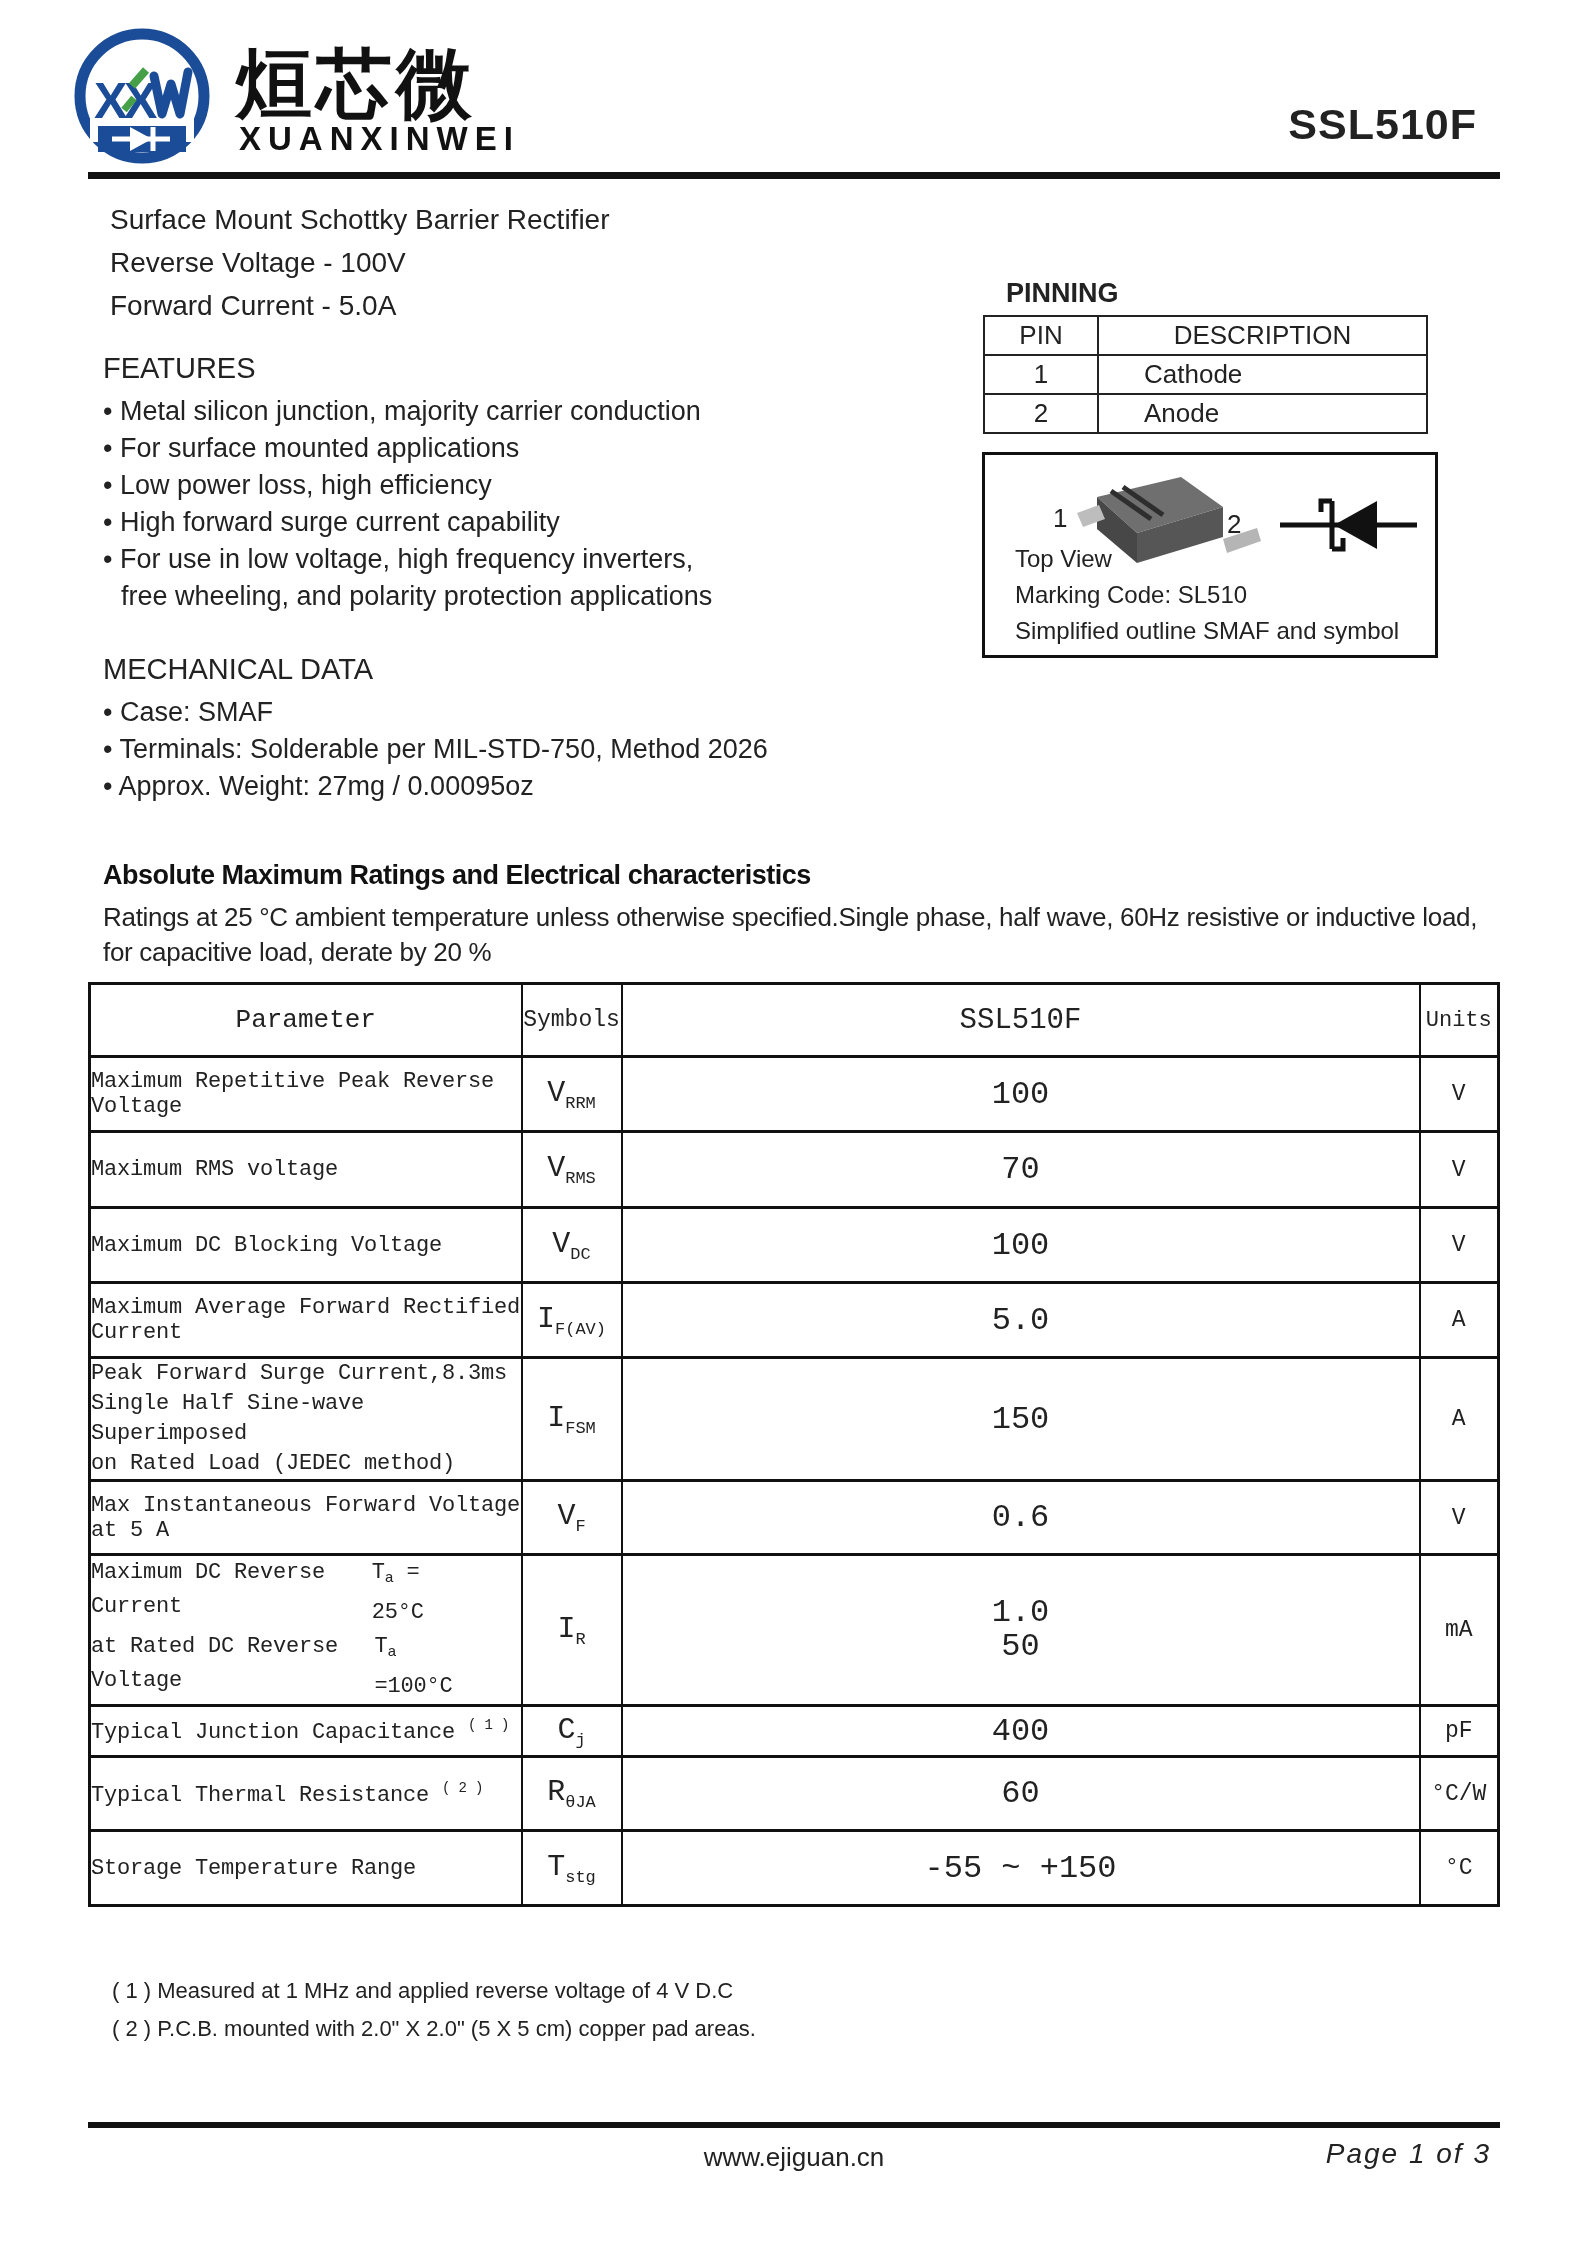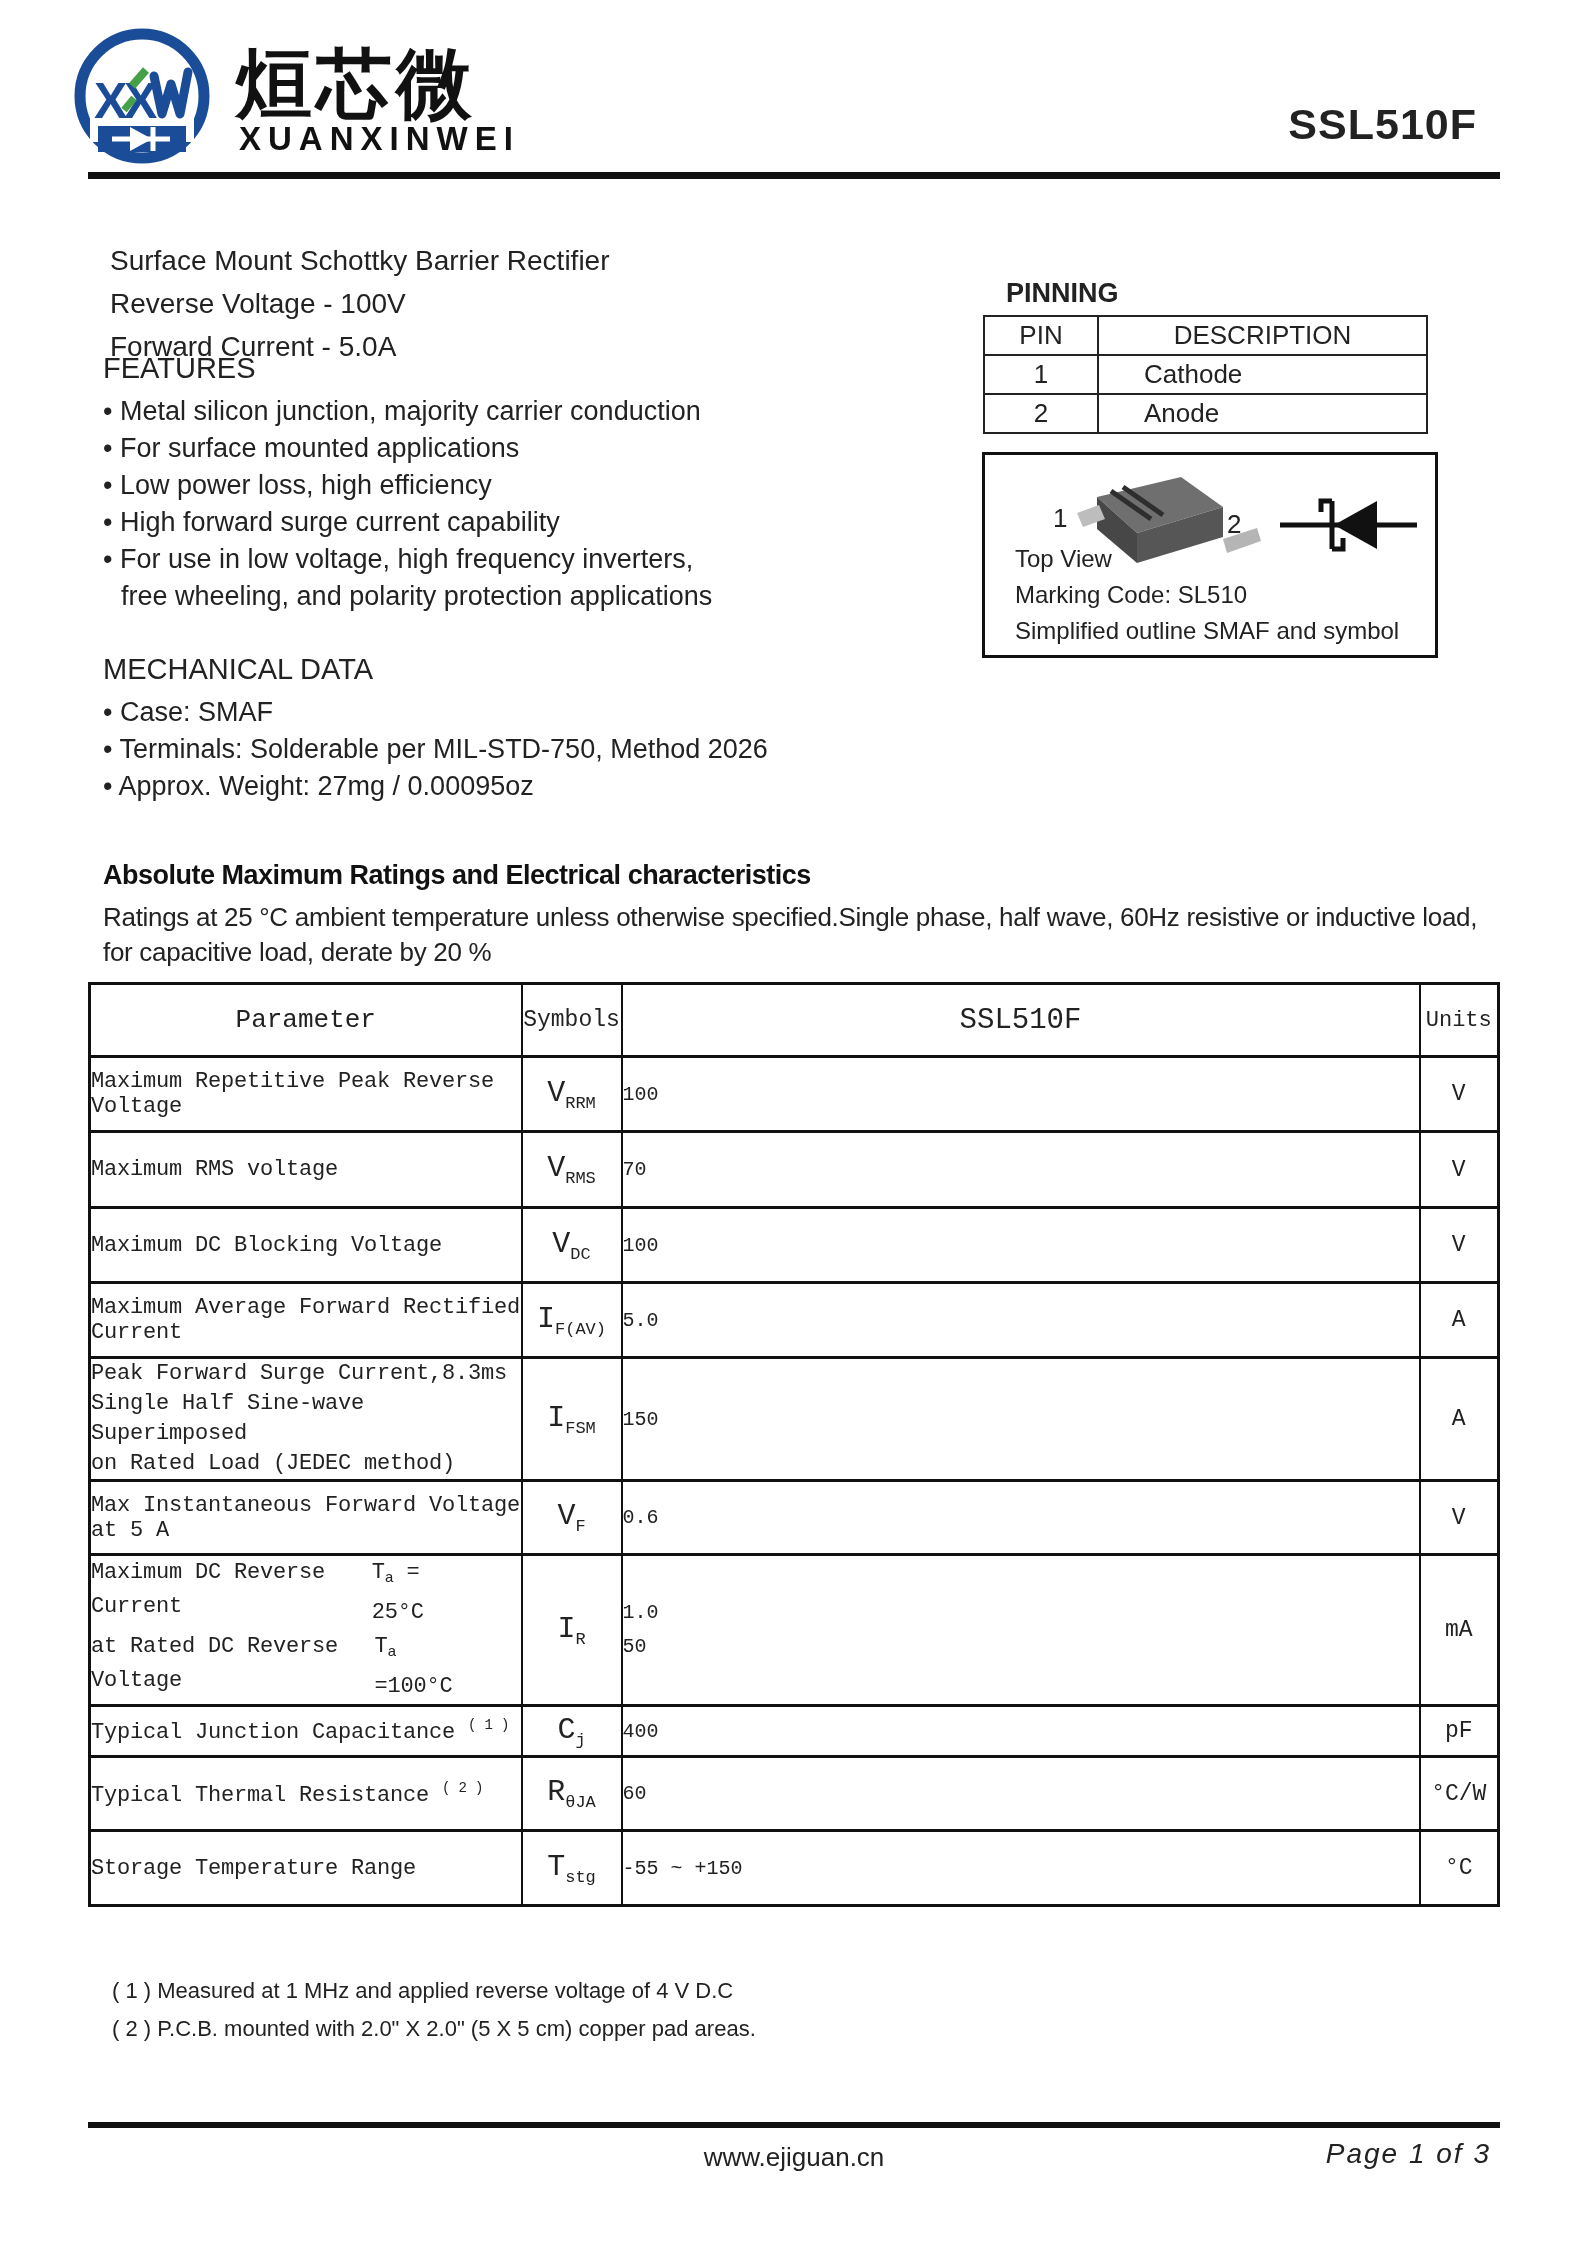--- a/index.html
+++ b/index.html
@@ -9,21 +9,21 @@
     font-family:"Liberation Sans", "DejaVu Sans", sans-serif;
   }
   
   .emblem { position:absolute; left:72px; top:26px; width:140px; height:140px; }
   .brand-cn { position:absolute; left:236px; top:34px; font-size:76px; font-weight:bold; letter-spacing:4px; color:#111; }
   .brand-latin { position:absolute; left:239px; top:120px; font-size:33px; font-weight:bold; letter-spacing:7px; color:#111; }
   .part-number { position:absolute; right:110px; top:100px; font-size:43px; font-weight:bold; color:#222; letter-spacing:1px; }
   .top-rule { position:absolute; left:88px; top:172px; width:1412px; height:7px; background:#111; }
 
   
-  .summary { position:absolute; left:110px; top:198px; font-size:28px; line-height:43px; color:#222;margin-top:41px; }
+  .summary { position:absolute; left:110px; top:198px; font-size:28px; line-height:43px; color:#222; }
 
   
   .pinning-title { position:absolute; left:1006px; top:278px; font-size:27px; font-weight:bold; color:#222; }
   .pin-table { position:absolute; left:983px; top:315px; width:445px; border-collapse:collapse; table-layout:fixed;border-radius:19px; }
   .pin-table td, .pin-table th { border:2px solid #222; font-weight:normal; font-size:26px; color:#222; height:37px; padding:0; }
   .pin-table .c-pin { width:112px; text-align:center; }
   .pin-table .c-desc { text-align:left; padding-left:45px; }
   .pin-table th.c-desc { text-align:center; padding-left:0; }
 
   
@@ -54,21 +54,21 @@
   .col-val { width:798px; }
   .col-unit { width:79px; }
   .h-param { font-size:26px; font-weight:bold; text-align:center; }
   .h-sym { font-size:23px; font-weight:bold; text-align:center; }
   .h-val { font-size:29px; font-weight:bold; text-align:center; }
   .h-unit { font-size:22px; font-weight:bold; text-align:center; }
   .cell-param { font-size:22px; letter-spacing:-0.2px; padding-left:14px; text-align:left; }
   .cell-param .pline { line-height:30px; }
   .cell-sym { text-align:center; font-size:30px; }
   .sym-sub { font-size:17px; vertical-align:-7px; letter-spacing:0; }
-  .cell-val { text-align:left; font-size:20px;border-radius:28px; }
+  .cell-val { text-align:center; font-size:32px;border-radius:28px; }
   .cell-val .vline { line-height:34px; }
   .cell-unit { text-align:center; font-size:23px; }
   .cond-line { display:flex; justify-content:space-between; padding-right:55px; line-height:34px; }
   .p-sup { font-size:14px; vertical-align:9px; }
   .t-sub { font-size:15px; vertical-align:-4px; }
 
   
   .footnote-1 { position:absolute; left:112px; top:1978px; font-size:22px; color:#222; }
   .footnote-2 { position:absolute; left:112px; top:2016px; font-size:22px; color:#222; }
   .footer-rule { position:absolute; left:88px; top:2122px; width:1412px; height:6px; background:#111; }

